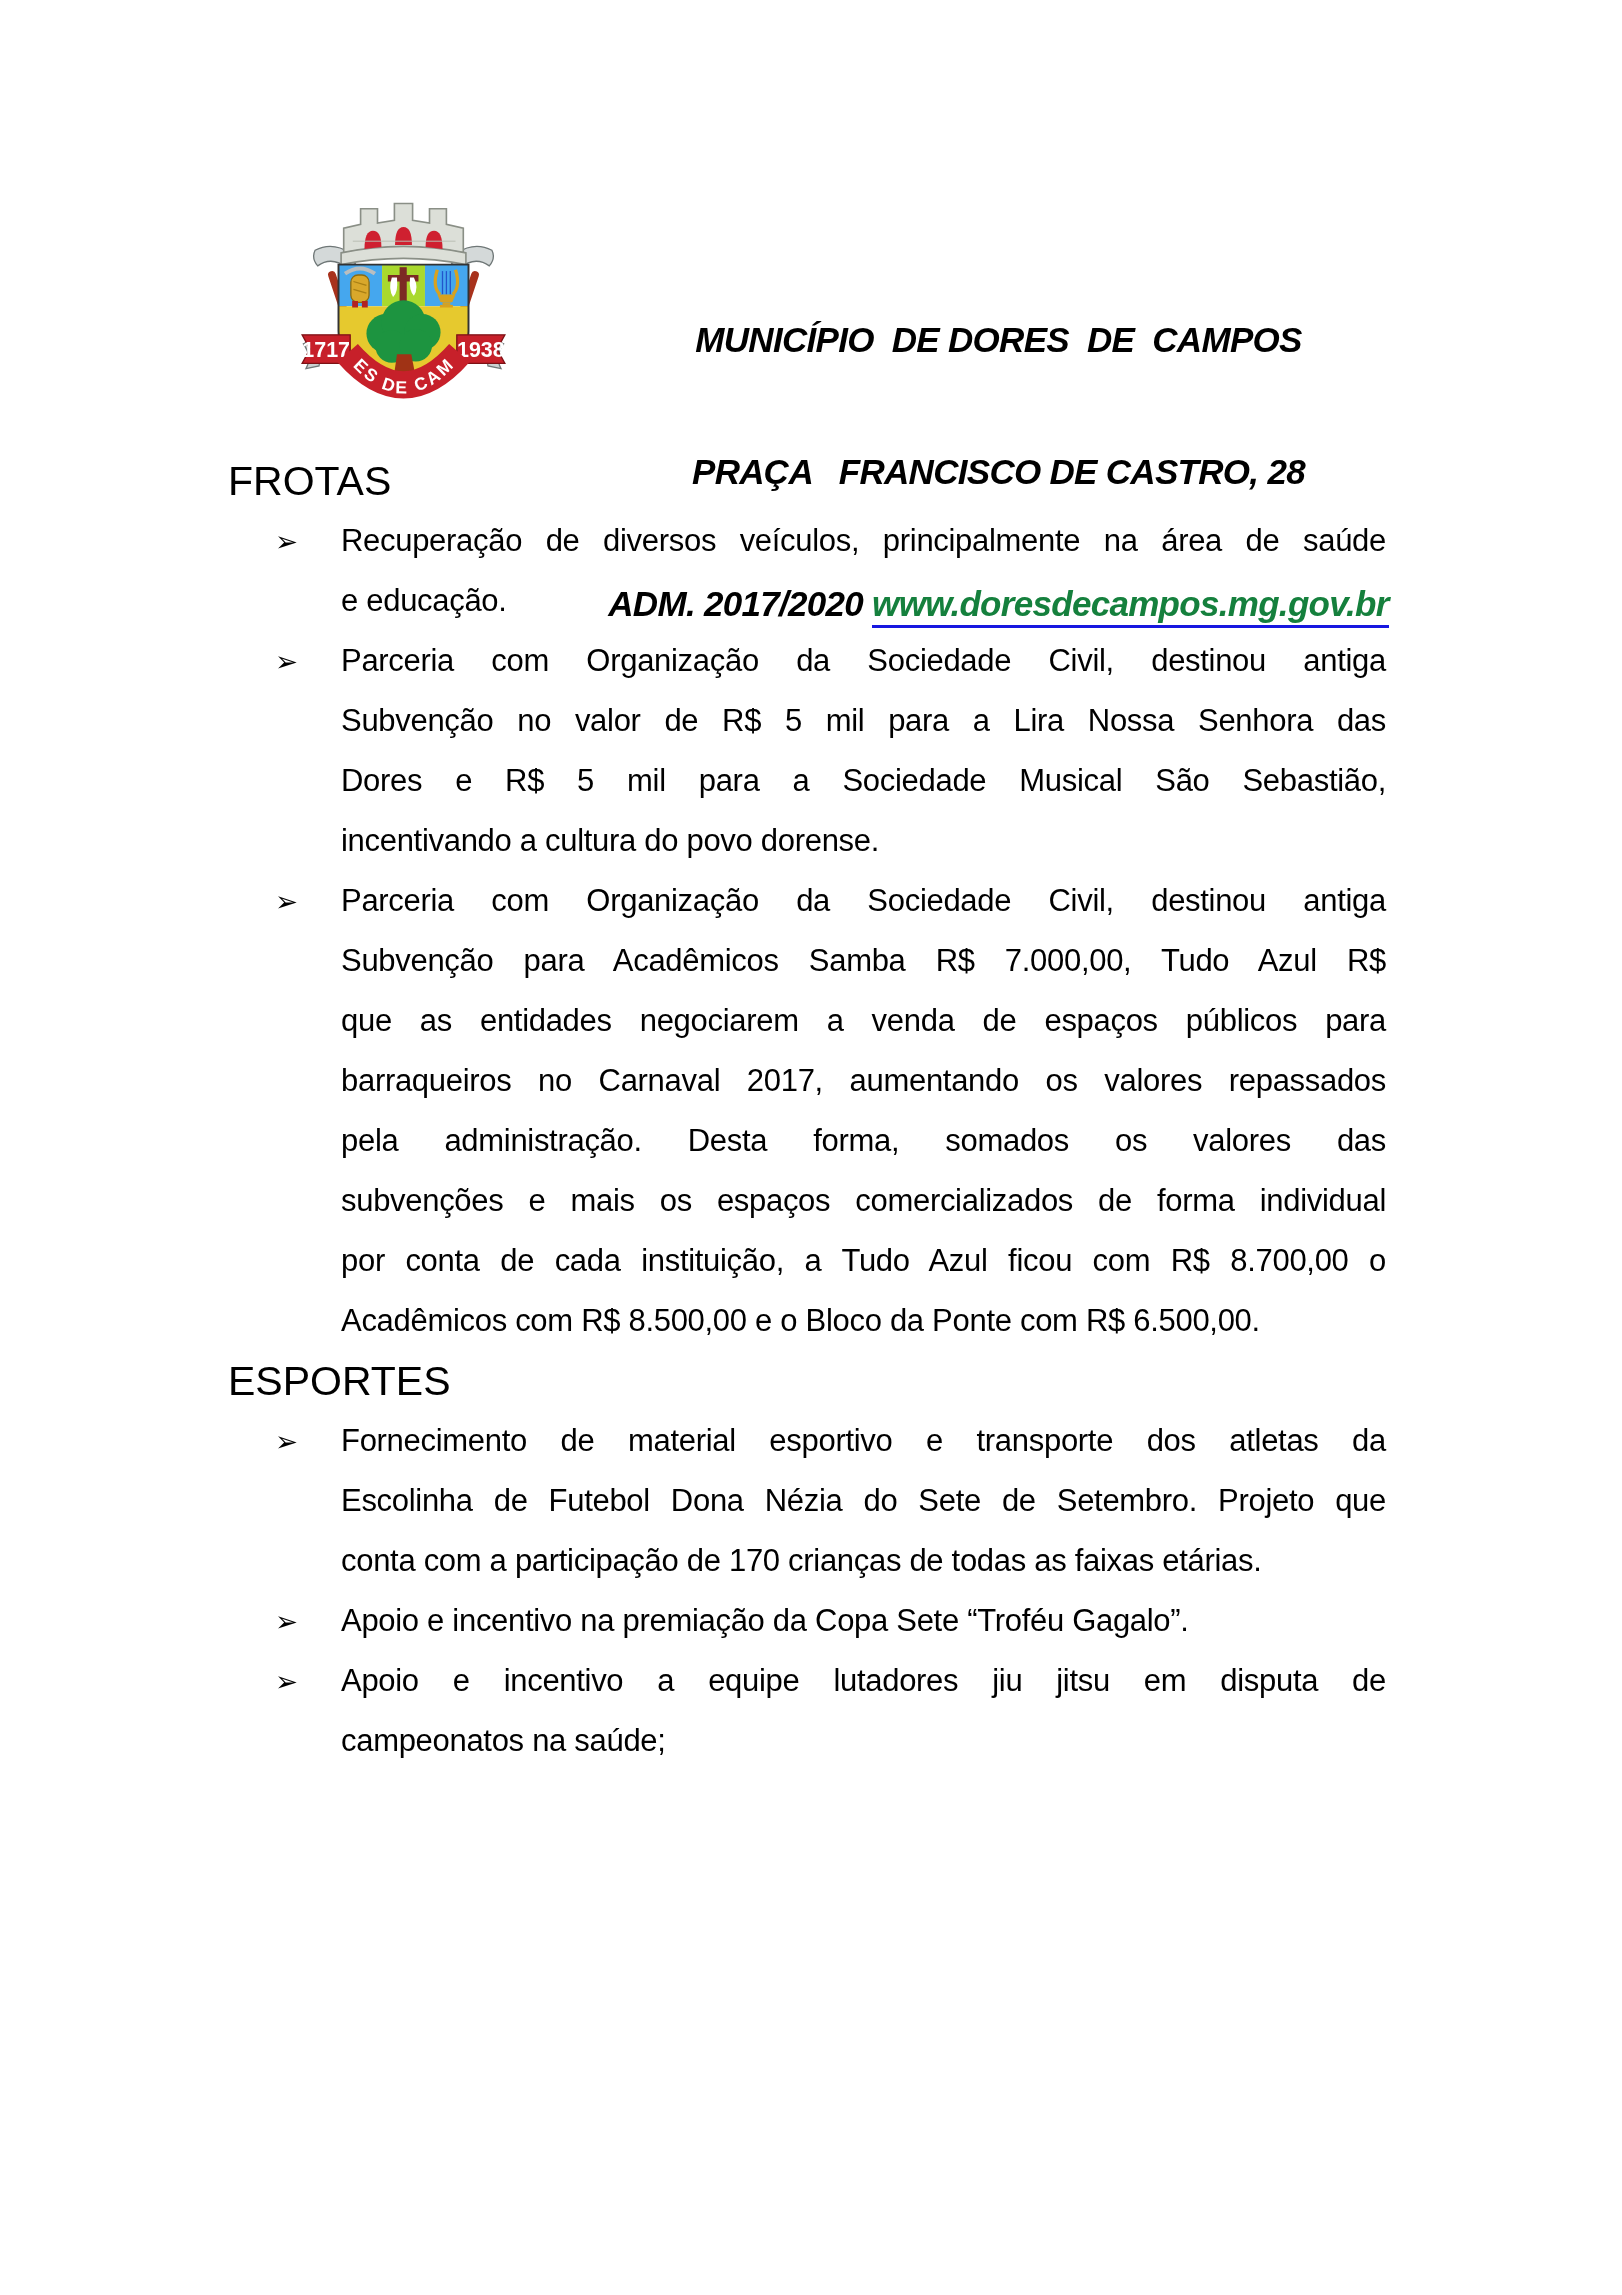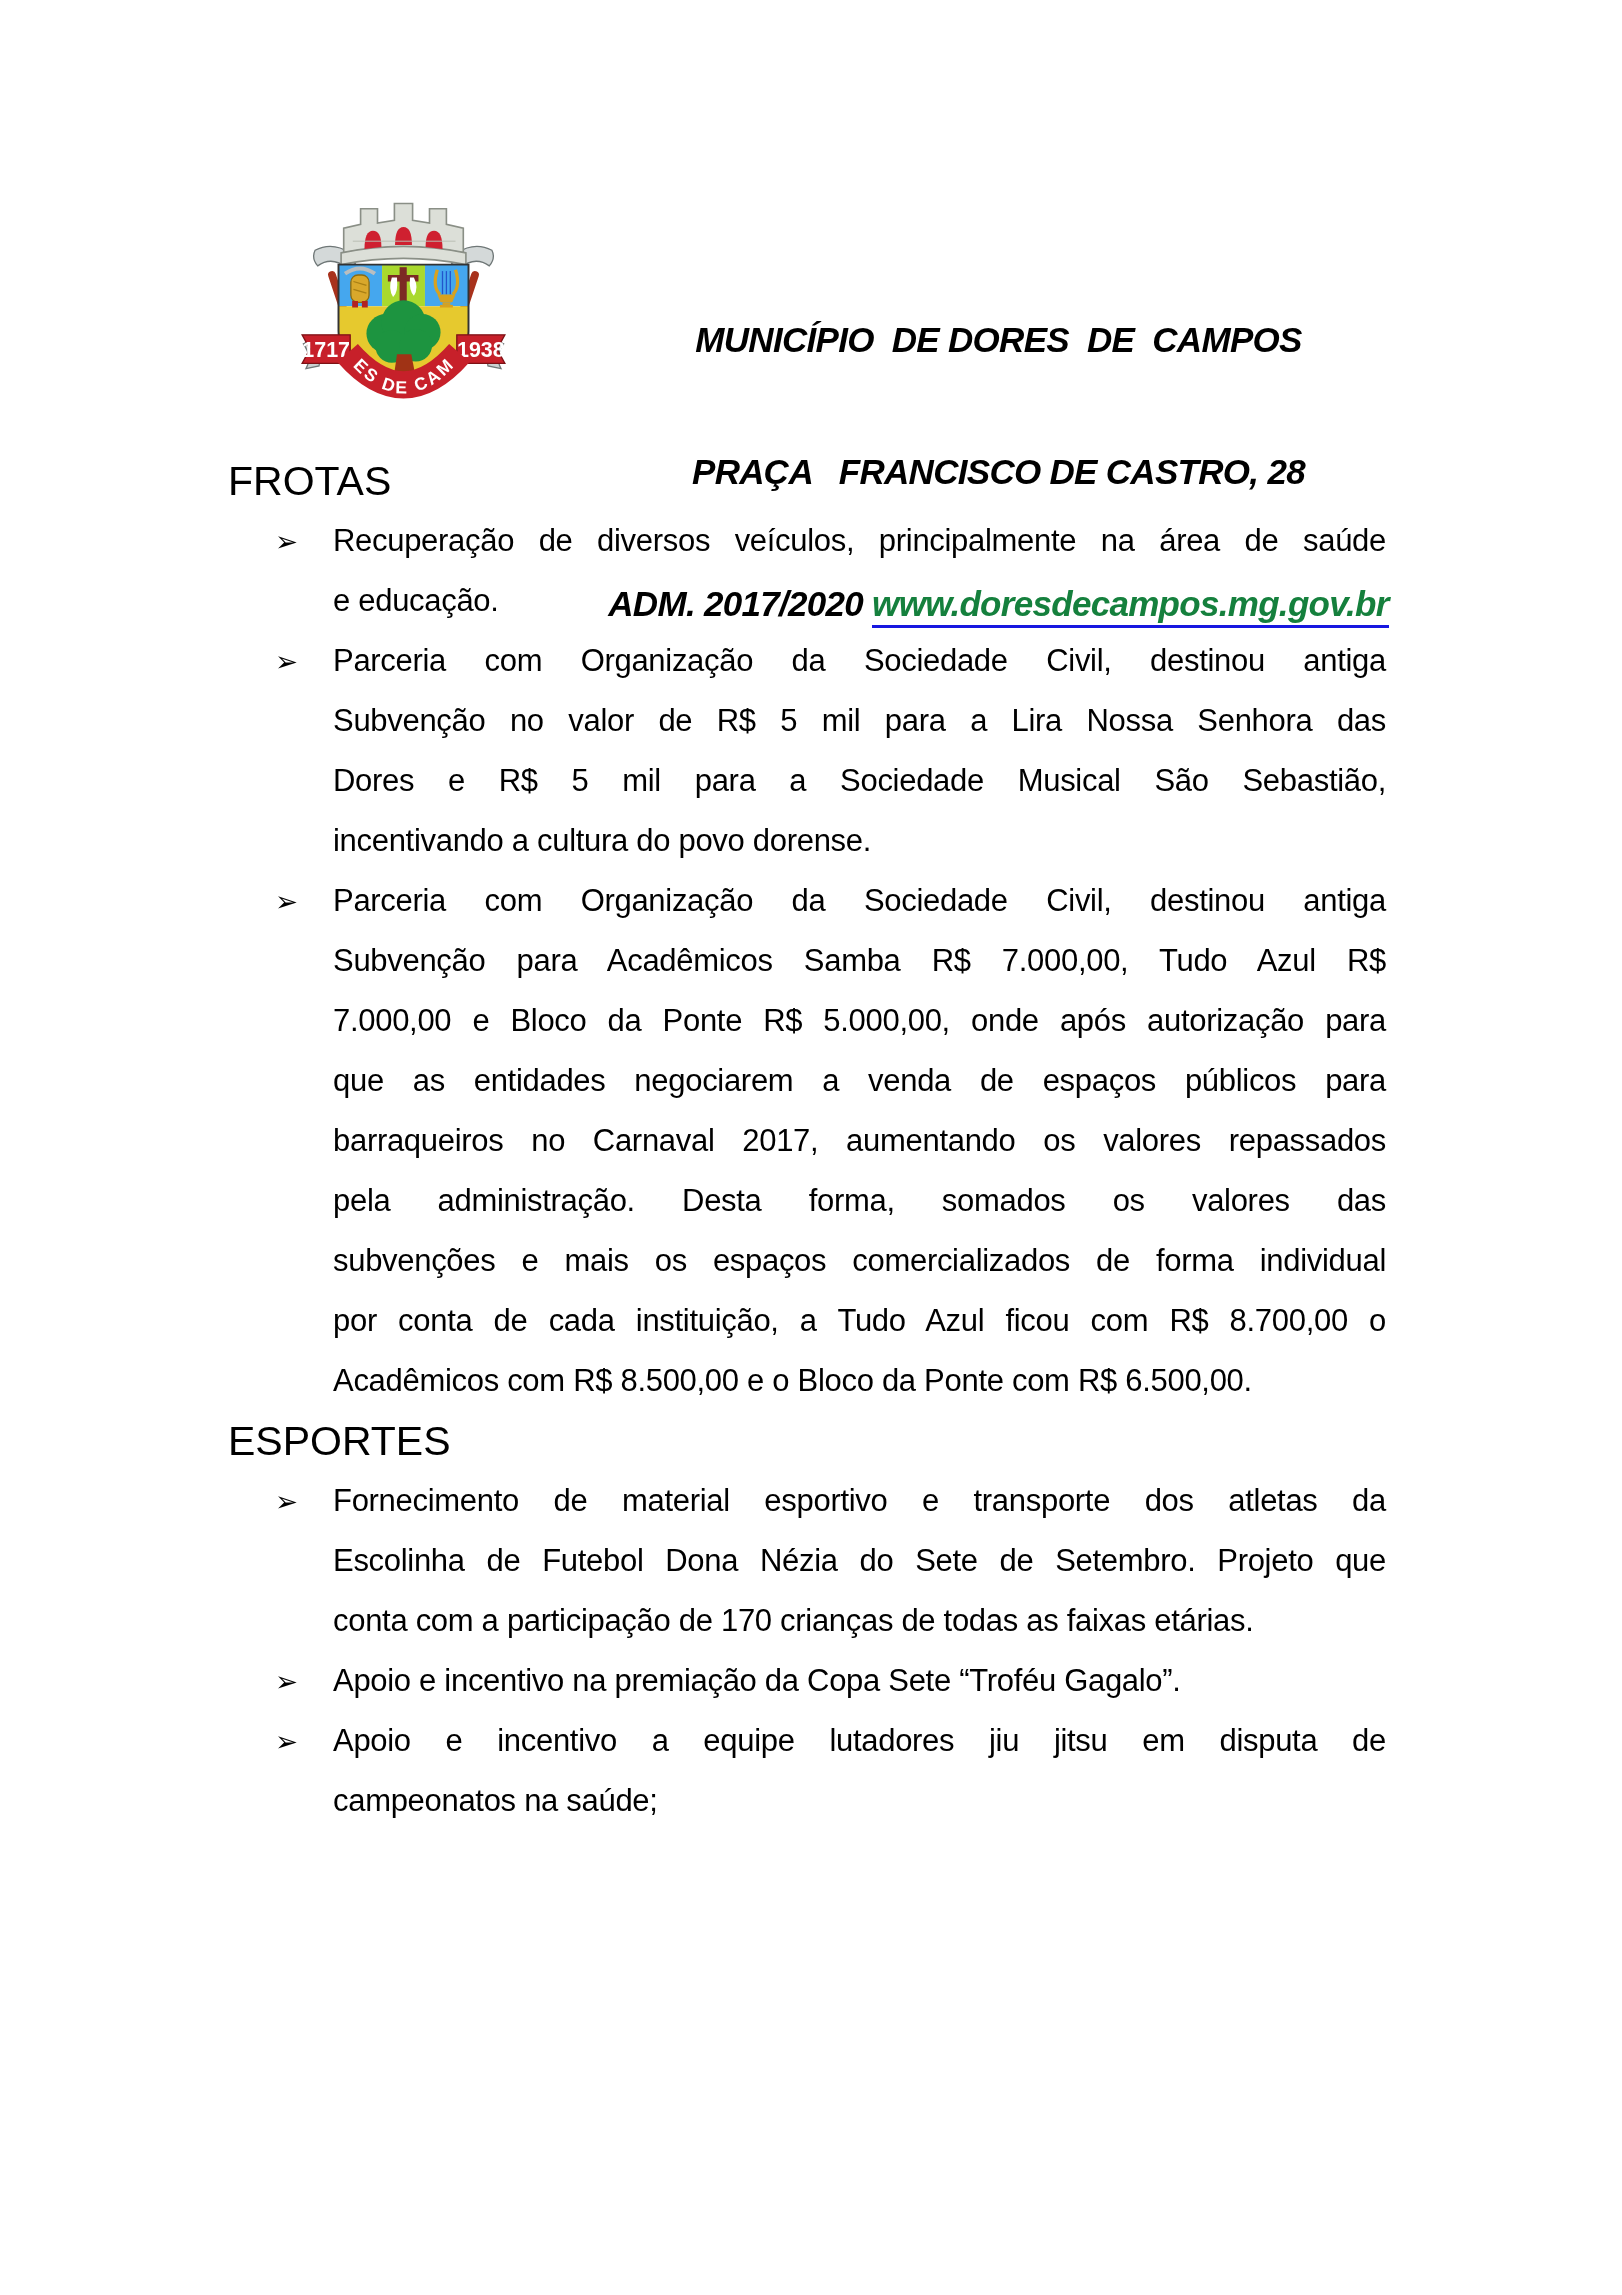--- a/index.html
+++ b/index.html
@@ -24,21 +24,21 @@
   .doc-body{
     position:absolute;left:228px;top:451px;width:1158px;
     font-size:31px;line-height:60px;letter-spacing:-0.3px;
   }
   .heading{font-weight:normal;font-size:41px;letter-spacing:0;}
   .bullet-item{position:relative;padding-left:105px;}
   .bullet-arrow{
     position:absolute;left:47px;top:0;line-height:60px;font-size:27.5px;
     font-family:"DejaVu Sans",sans-serif;
   }
-  .line{text-align:justify;}
+  .line{text-align:justify;margin-left:8px;}
   .line.fill{text-align-last:justify;}
   .line.last{text-align-last:left;}
 </style>
 </head>
 <body>
 
 <svg class="emblem" viewBox="0 0 340 340">
 
   <g id="axe">
     <line x1="60" y1="130" x2="98" y2="244" stroke="#a8321c" stroke-width="12" stroke-linecap="round"></line>
@@ -126,21 +126,20 @@
       <span class="bullet-arrow">➢</span>
       <div class="line fill">Parceria com Organização da Sociedade Civil, destinou antiga</div>
       <div class="line fill">Subvenção no valor de R$ 5 mil para a Lira Nossa Senhora das</div>
       <div class="line fill">Dores e R$ 5 mil para a Sociedade Musical São Sebastião,</div>
       <div class="line last">incentivando a cultura do povo dorense.</div>
     </div>
     <div class="bullet-item">
       <span class="bullet-arrow">➢</span>
       <div class="line fill">Parceria com Organização da Sociedade Civil, destinou antiga</div>
       <div class="line fill">Subvenção para Acadêmicos Samba R$ 7.000,00, Tudo Azul R$</div>
-      <div class="line fill">7.000,00 e Bloco da Ponte R$ 5.000,00, onde após autorização para</div>
       <div class="line fill">que as entidades negociarem a venda de espaços públicos para</div>
       <div class="line fill">barraqueiros no Carnaval 2017, aumentando os valores repassados</div>
       <div class="line fill">pela administração. Desta forma, somados os valores das</div>
       <div class="line fill">subvenções e mais os espaços comercializados de forma individual</div>
       <div class="line fill">por conta de cada instituição, a Tudo Azul ficou com R$ 8.700,00 o</div>
       <div class="line last">Acadêmicos com R$ 8.500,00 e o Bloco da Ponte com R$ 6.500,00.</div>
     </div>
     <div class="heading">ESPORTES</div>
     <div class="bullet-item">
       <span class="bullet-arrow">➢</span>

